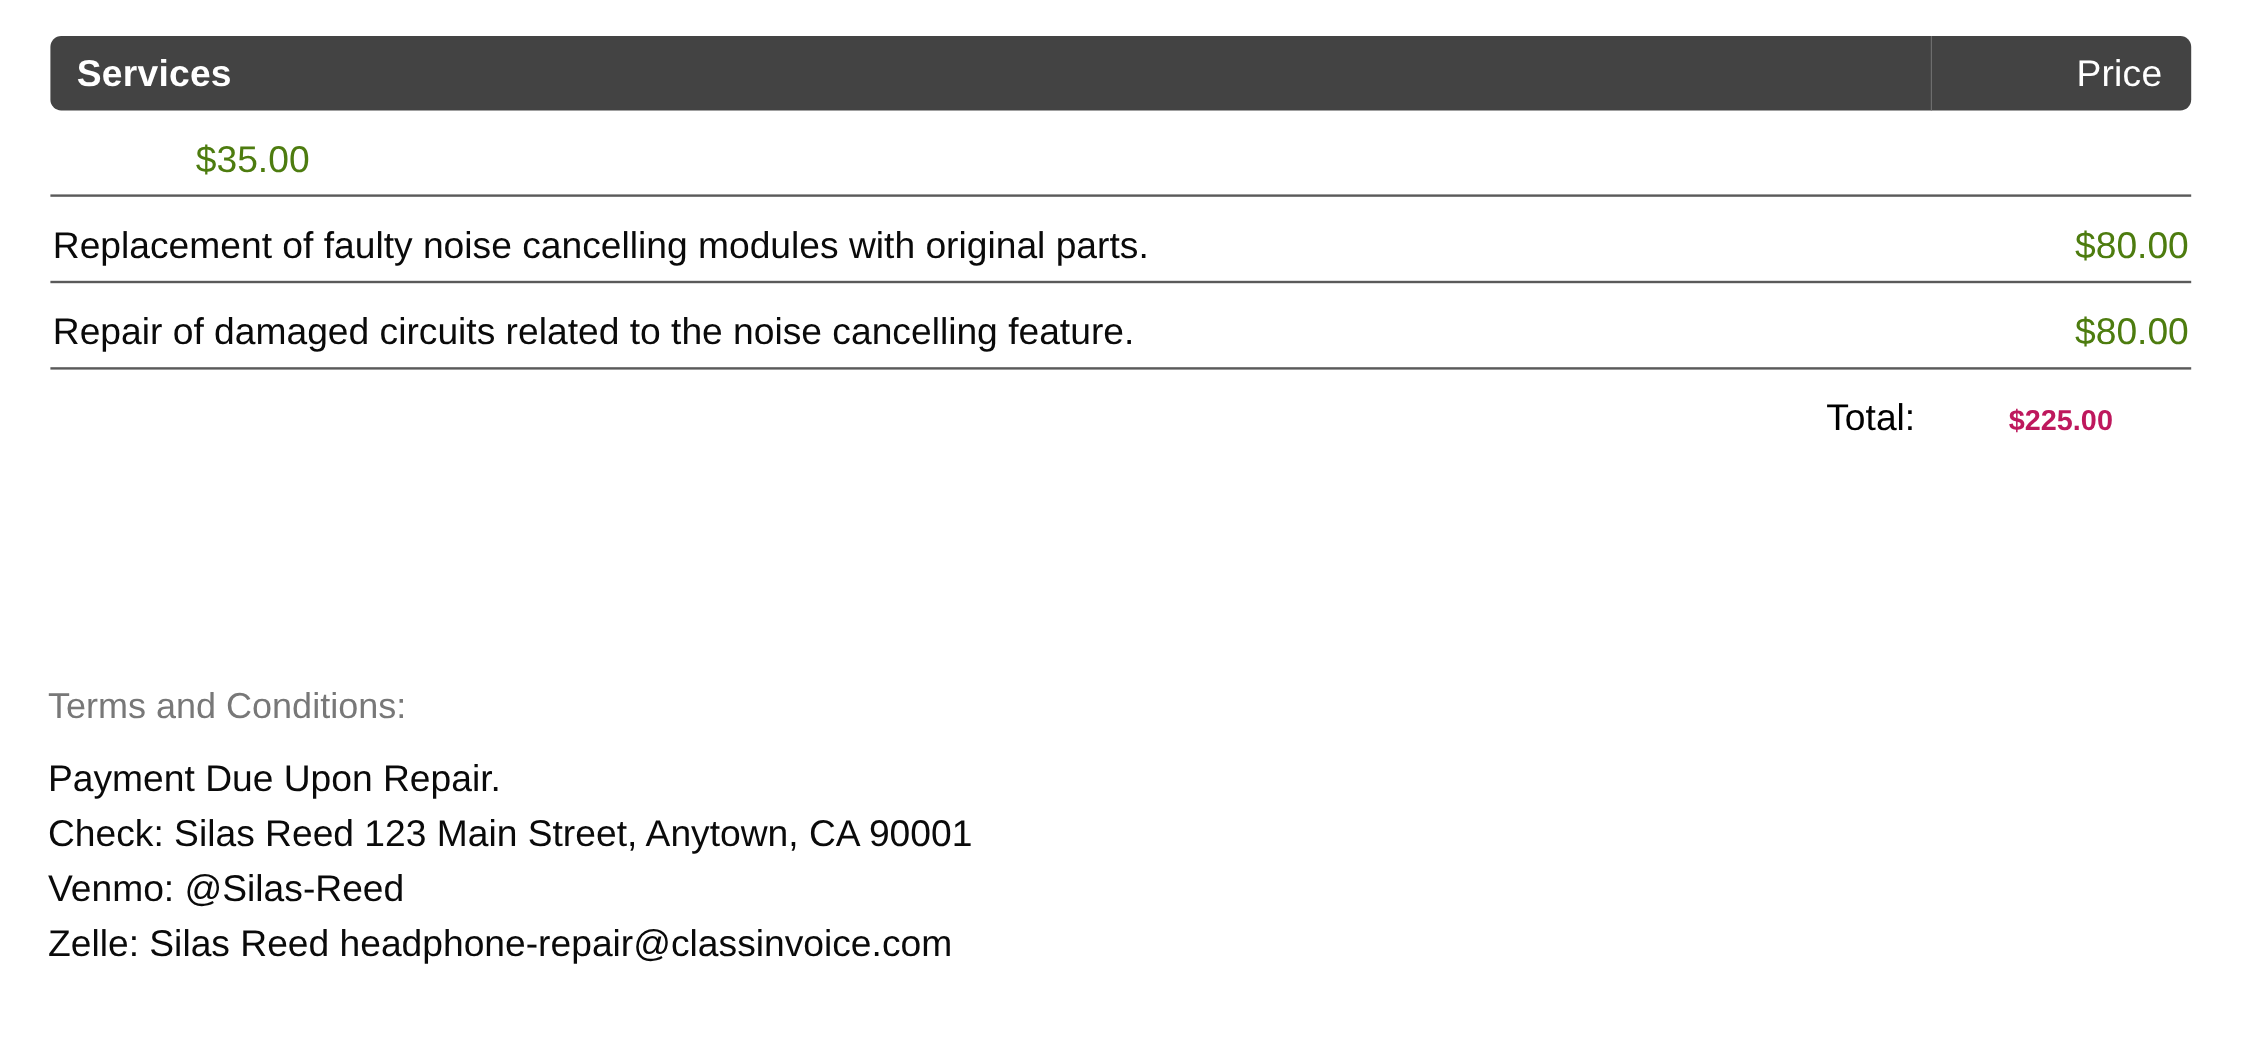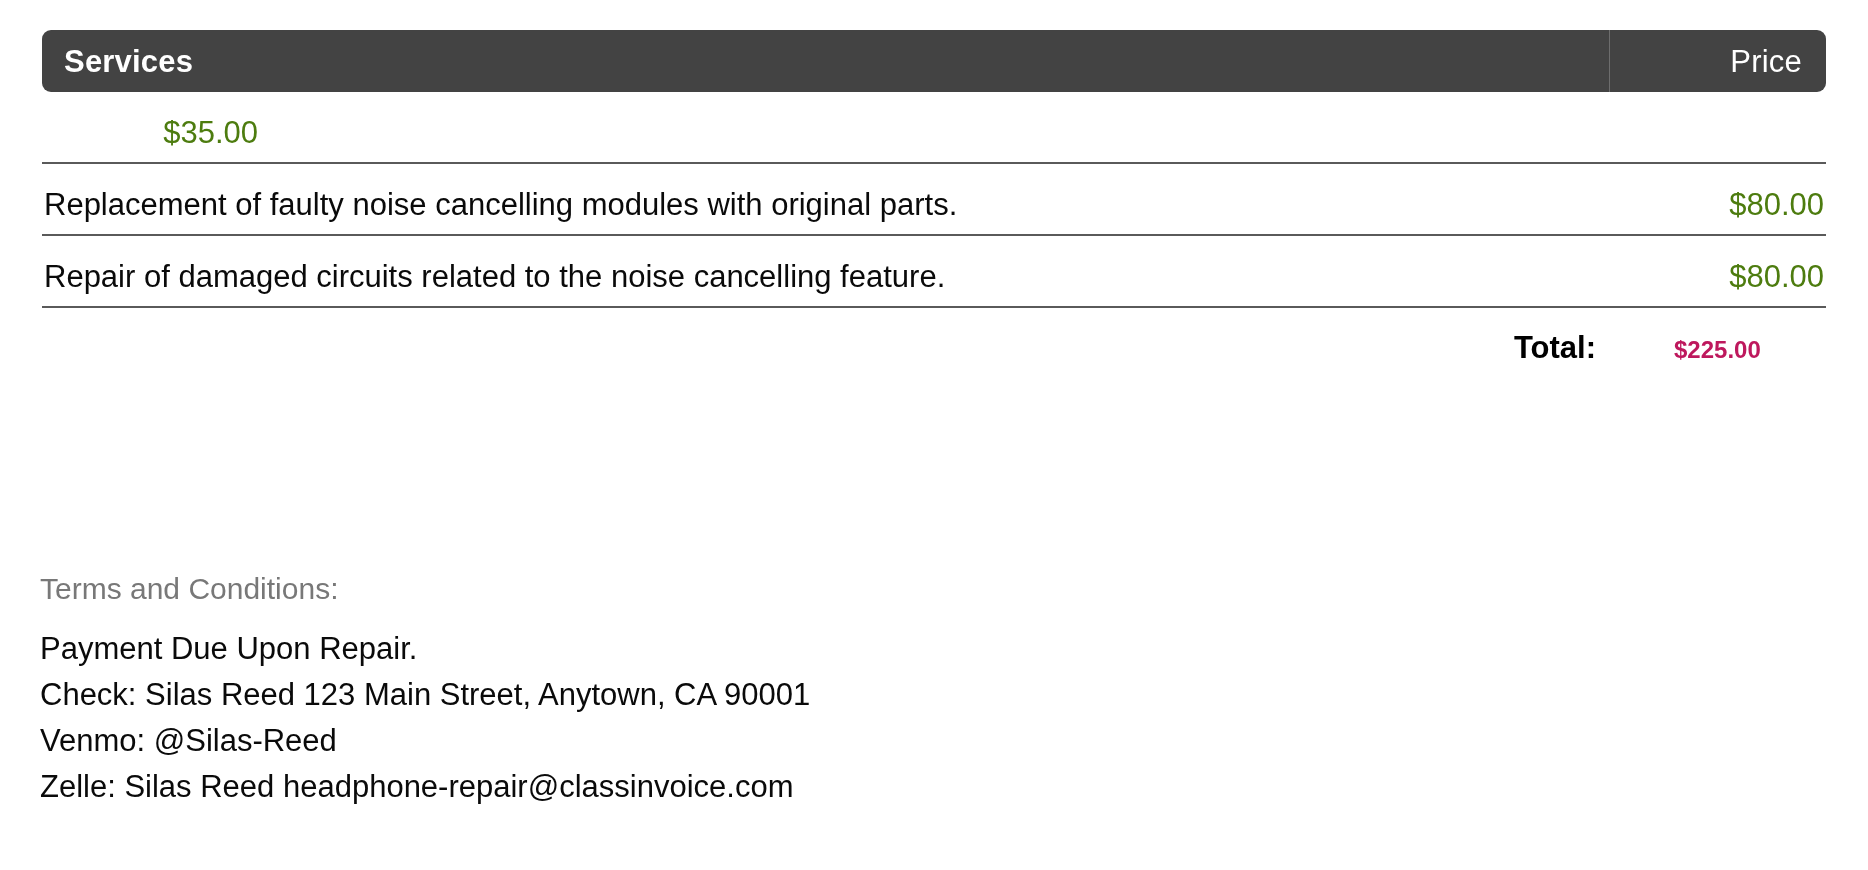--- a/index.html
+++ b/index.html
@@ -96,21 +96,21 @@
     height: 62px;
     padding-top: 22px;
     box-sizing: border-box;
   }
   .total-row .total-spacer {
     flex: 1 1 auto;
   }
   .total-row .total-label {
     flex: 0 0 auto;
     font-size: 31px;
-    font-weight: 700;
+    font-weight: 400;
     color: #000000;
     padding-right: 78px;
   }
   .total-row .total-value {
     flex: 0 0 auto;
     min-width: 150px;
     text-align: left;
     font-size: 24px;
     font-weight: 700;
     color: #be185d;

